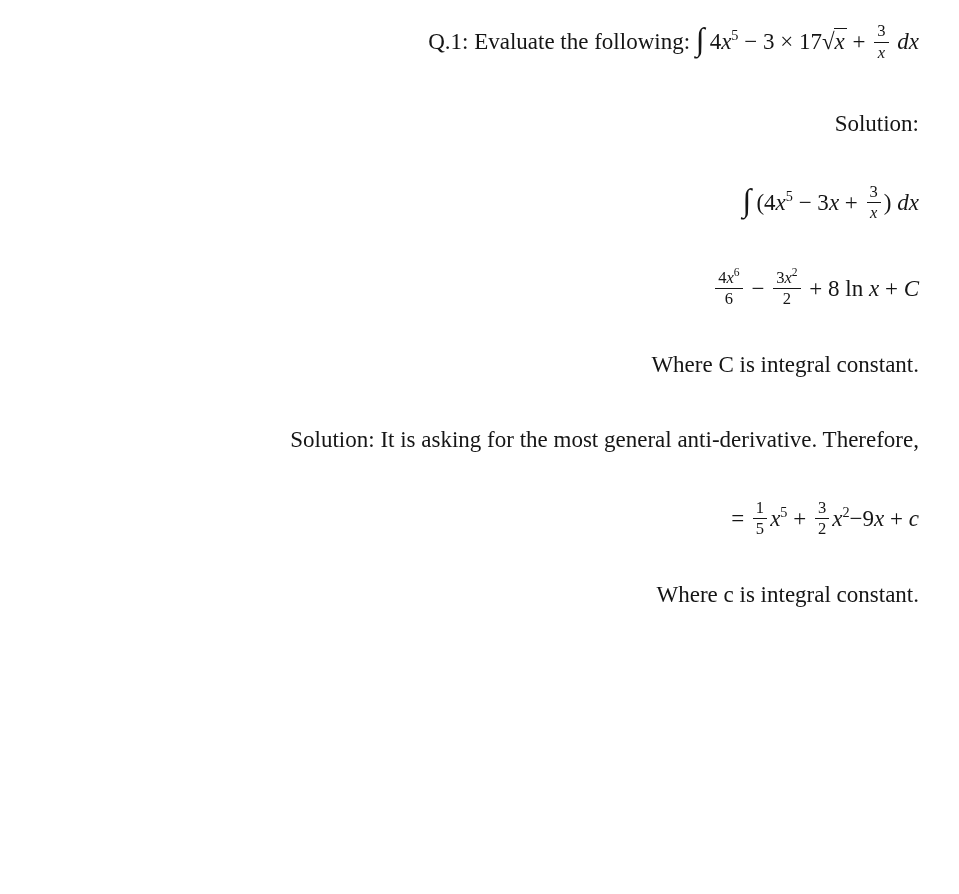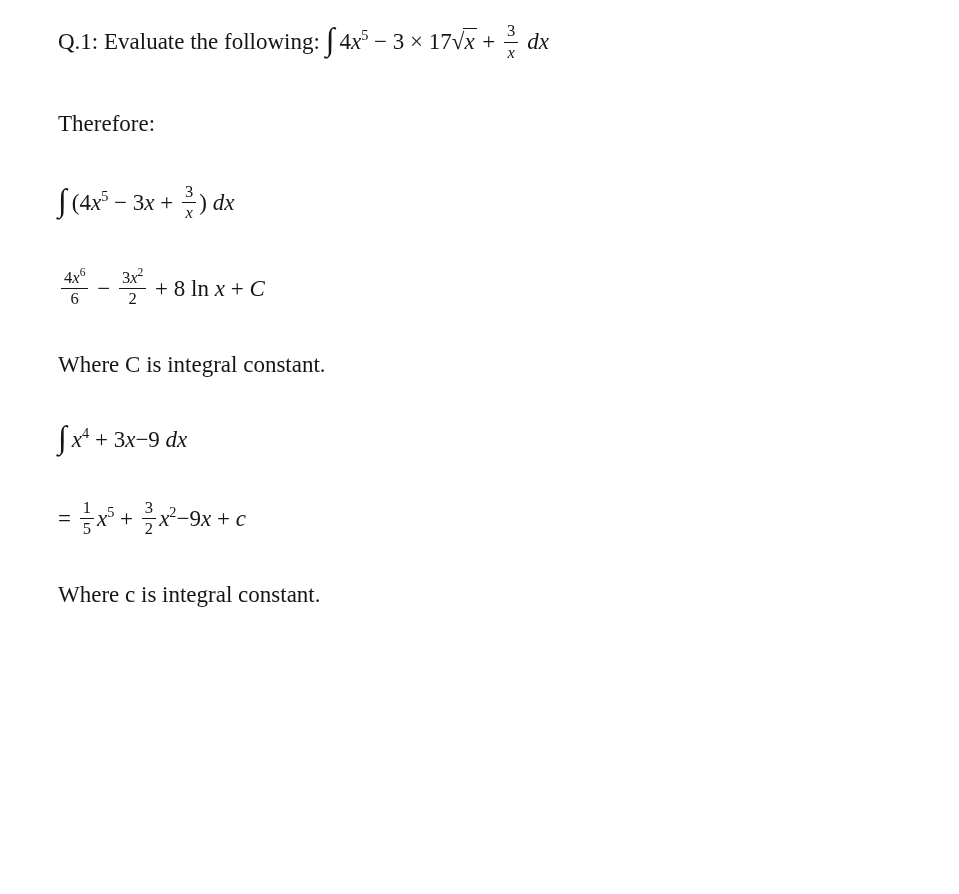--- a/index.html
+++ b/index.html
@@ -6,20 +6,21 @@
   html, body { margin: 0; padding: 0; background: #ffffff; }
   .page {
     width: 959px;
     height: 894px;
     overflow: hidden;
     background: #ffffff;
     color: #151515;
     font-family: "Liberation Serif", "DejaVu Serif", serif;
     font-size: 23px;
     padding: 24px 40px 0 58px;
+    text-align: right;
   }
   .line { margin: 0 0 46px 0; line-height: 1.25; white-space: nowrap; }
   .line.tall { margin-bottom: 40px; }
   .v { font-style: italic; }
   .int {
     font-size: 140%;
     margin-right: 5px;
     line-height: 0;
     display: inline-block;
     transform: translateY(1px);
@@ -45,41 +46,41 @@
 </head>
 <body>
 
 <div class="page">
 
   <p class="line"><span>Q.1: Evaluate the following: </span><span class="math"><span class="int">∫</span><span>4</span><span class="v">x</span><sup class="exp">5</sup><span> − 3 × 17</span><span class="sqrt"><span class="sqrt-sign">√</span><span class="sqrt-arg v">x</span></span><span> + </span><span class="frac">
           <span class="num">3</span>
           <span class="den v">x</span>
         </span> <span class="v">dx</span></span></p>
 
-  <p class="line"><span>Therefore:</span></p>
+  <p class="line"><span>Solution:</span></p>
 
   <p class="line"><span class="math"><span class="int">∫</span><span>(4</span><span class="v">x</span><sup class="exp">5</sup><span> − 3</span><span class="v">x</span><span> + </span><span class="frac">
           <span class="num">3</span>
           <span class="den v">x</span>
         </span><span>) </span><span class="v">dx</span></span></p>
 
   <p class="line tall"><span class="math"><span class="frac">
           <span class="num"><span>4</span><span class="v">x</span><sup class="exp">6</sup></span>
           <span class="den">6</span>
         </span><span> − </span><span class="frac">
           <span class="num"><span>3</span><span class="v">x</span><sup class="exp">2</sup></span>
           <span class="den">2</span>
         </span><span> + 8 ln </span><span class="v">x</span><span> + </span><span class="v">C</span></span></p>
 
   <p class="line"><span>Where C is integral constant.</span></p>
 
 
+  <p class="line"><span>Solution: It is asking for the most general anti-derivative. Therefore,</span></p>
 
 
-  <p class="line"><span class="math"><span class="int">∫</span><span class="v">x</span><sup class="exp">4</sup><span> + 3</span><span class="v">x</span><span>−9 </span><span class="v">dx</span></span></p>
 
   <p class="line tall"><span class="math"><span>= </span><span class="frac">
           <span class="num">1</span>
           <span class="den">5</span>
         </span><span class="v">x</span><sup class="exp">5</sup><span> + </span><span class="frac">
           <span class="num">3</span>
           <span class="den">2</span>
         </span><span class="v">x</span><sup class="exp">2</sup><span>−9</span><span class="v">x</span><span> + </span><span class="v">c</span></span></p>
 
   <p class="line"><span>Where c is integral constant.</span></p>

